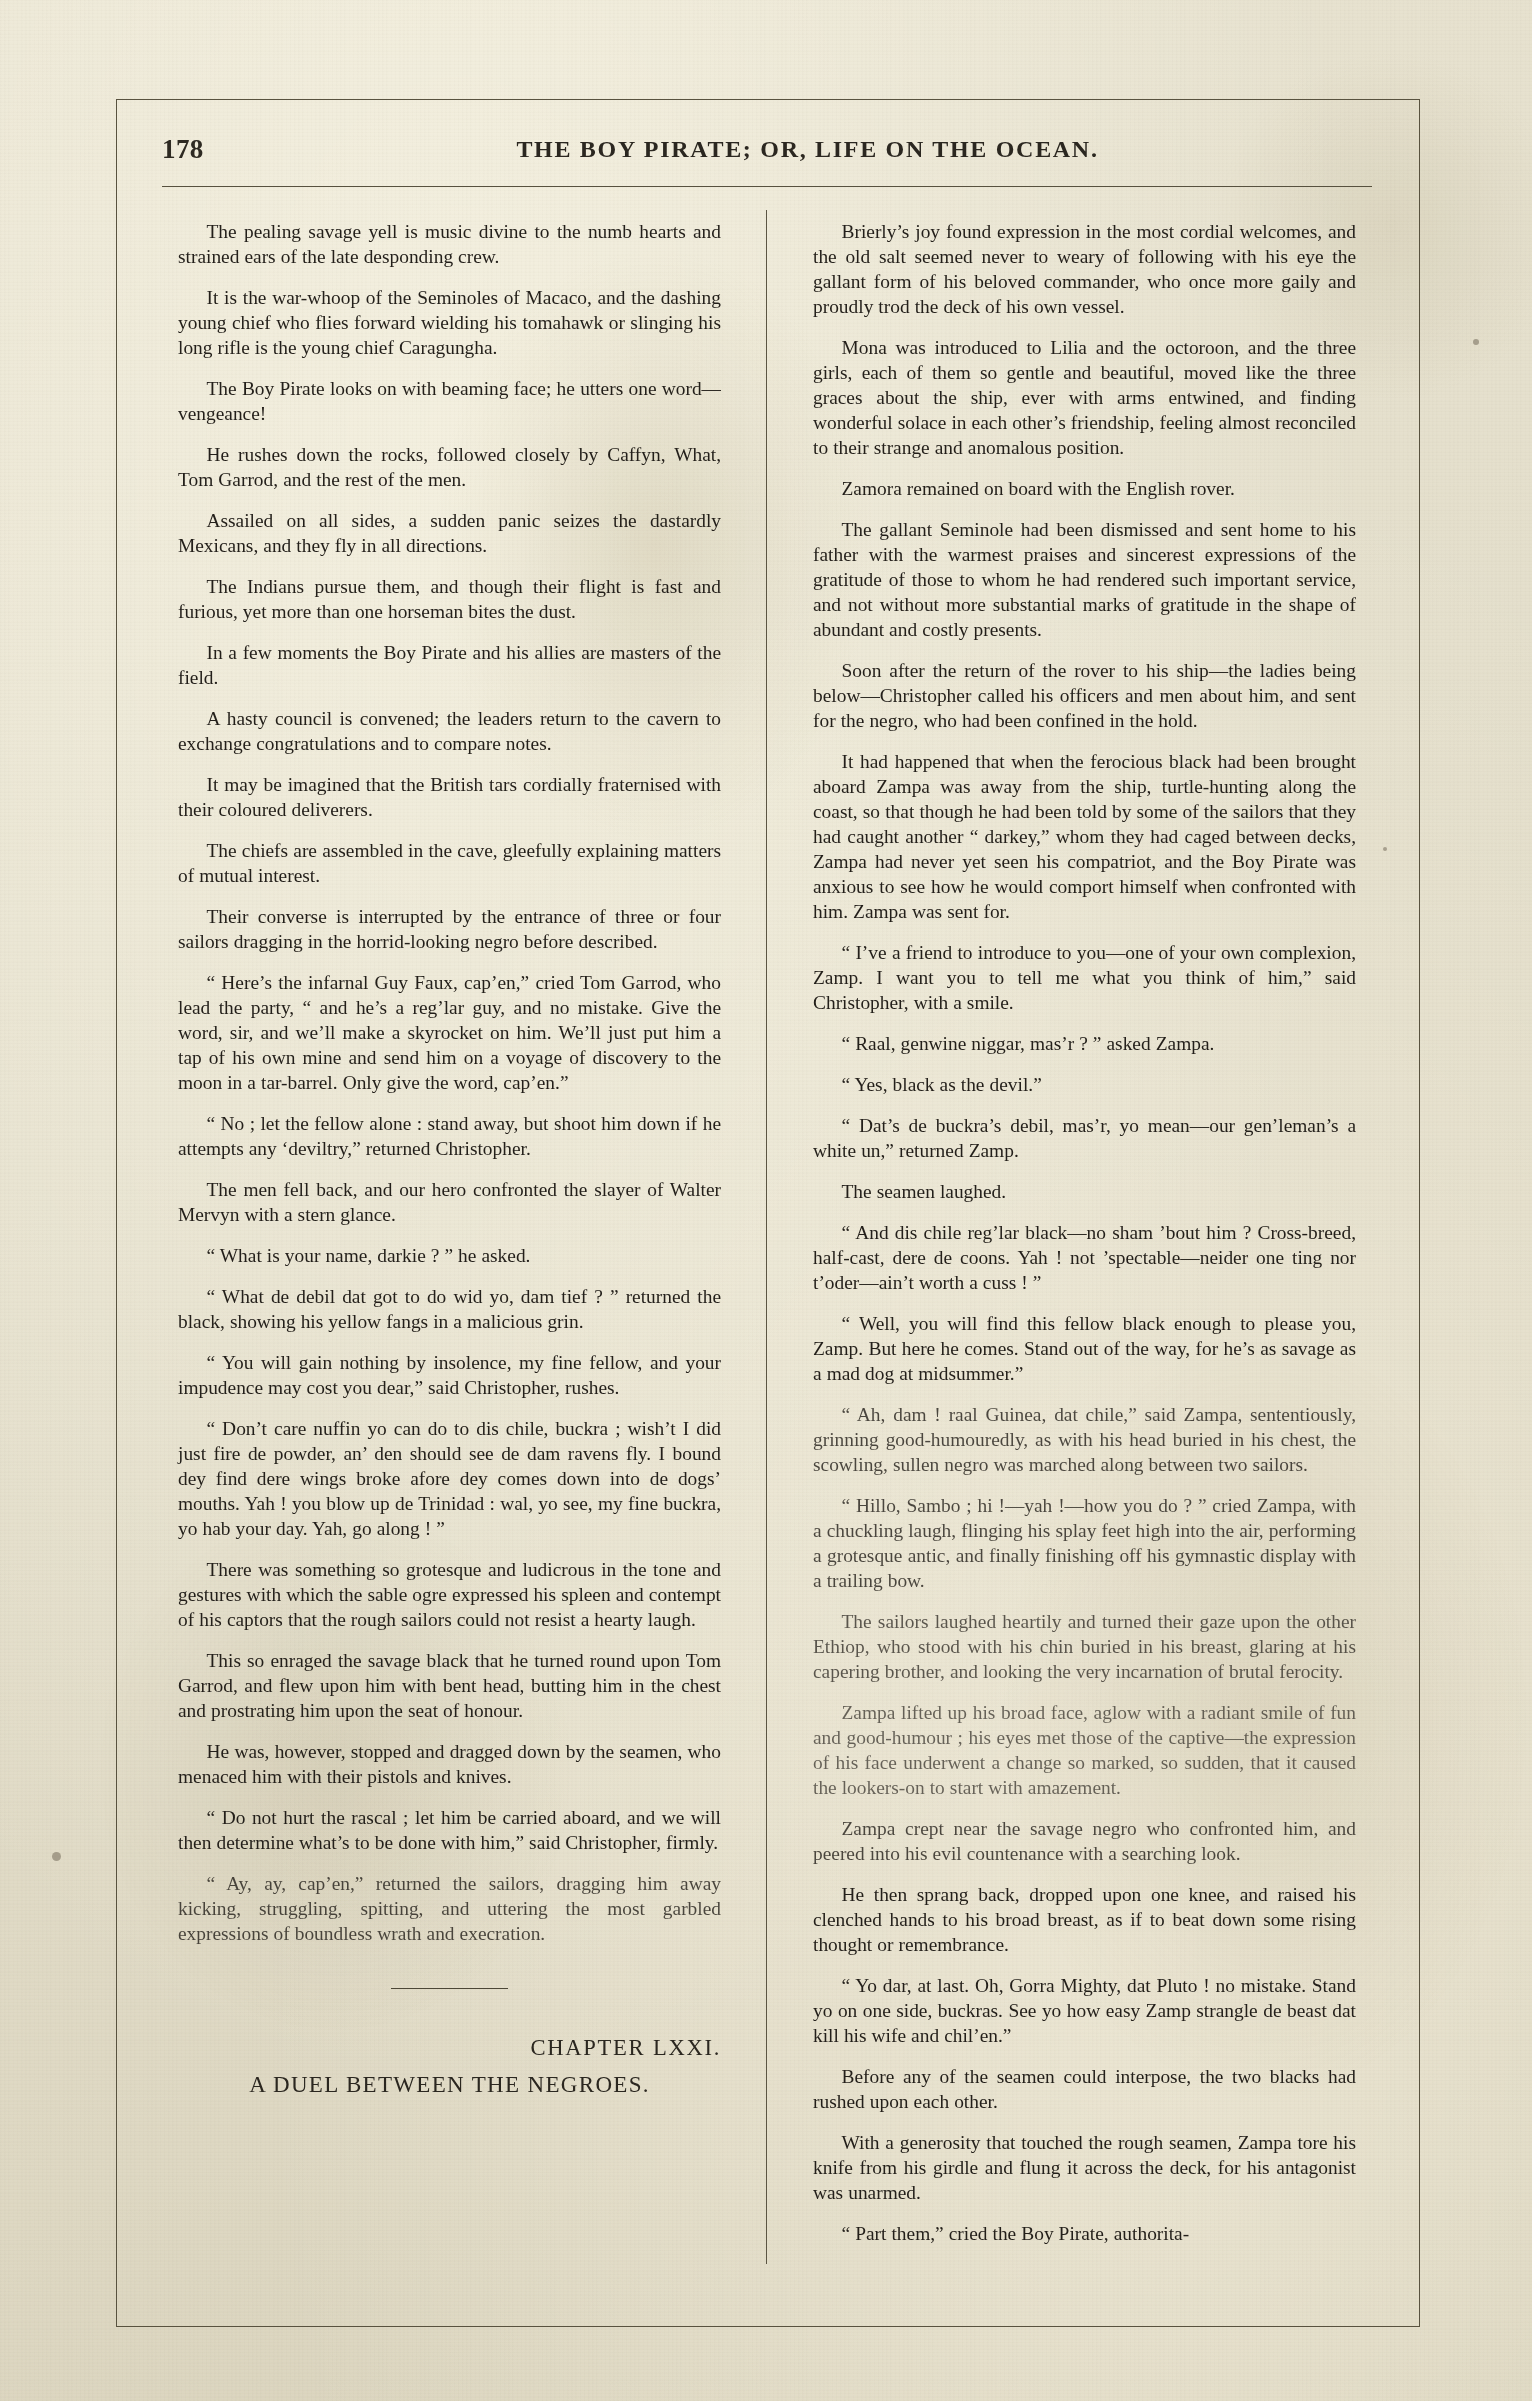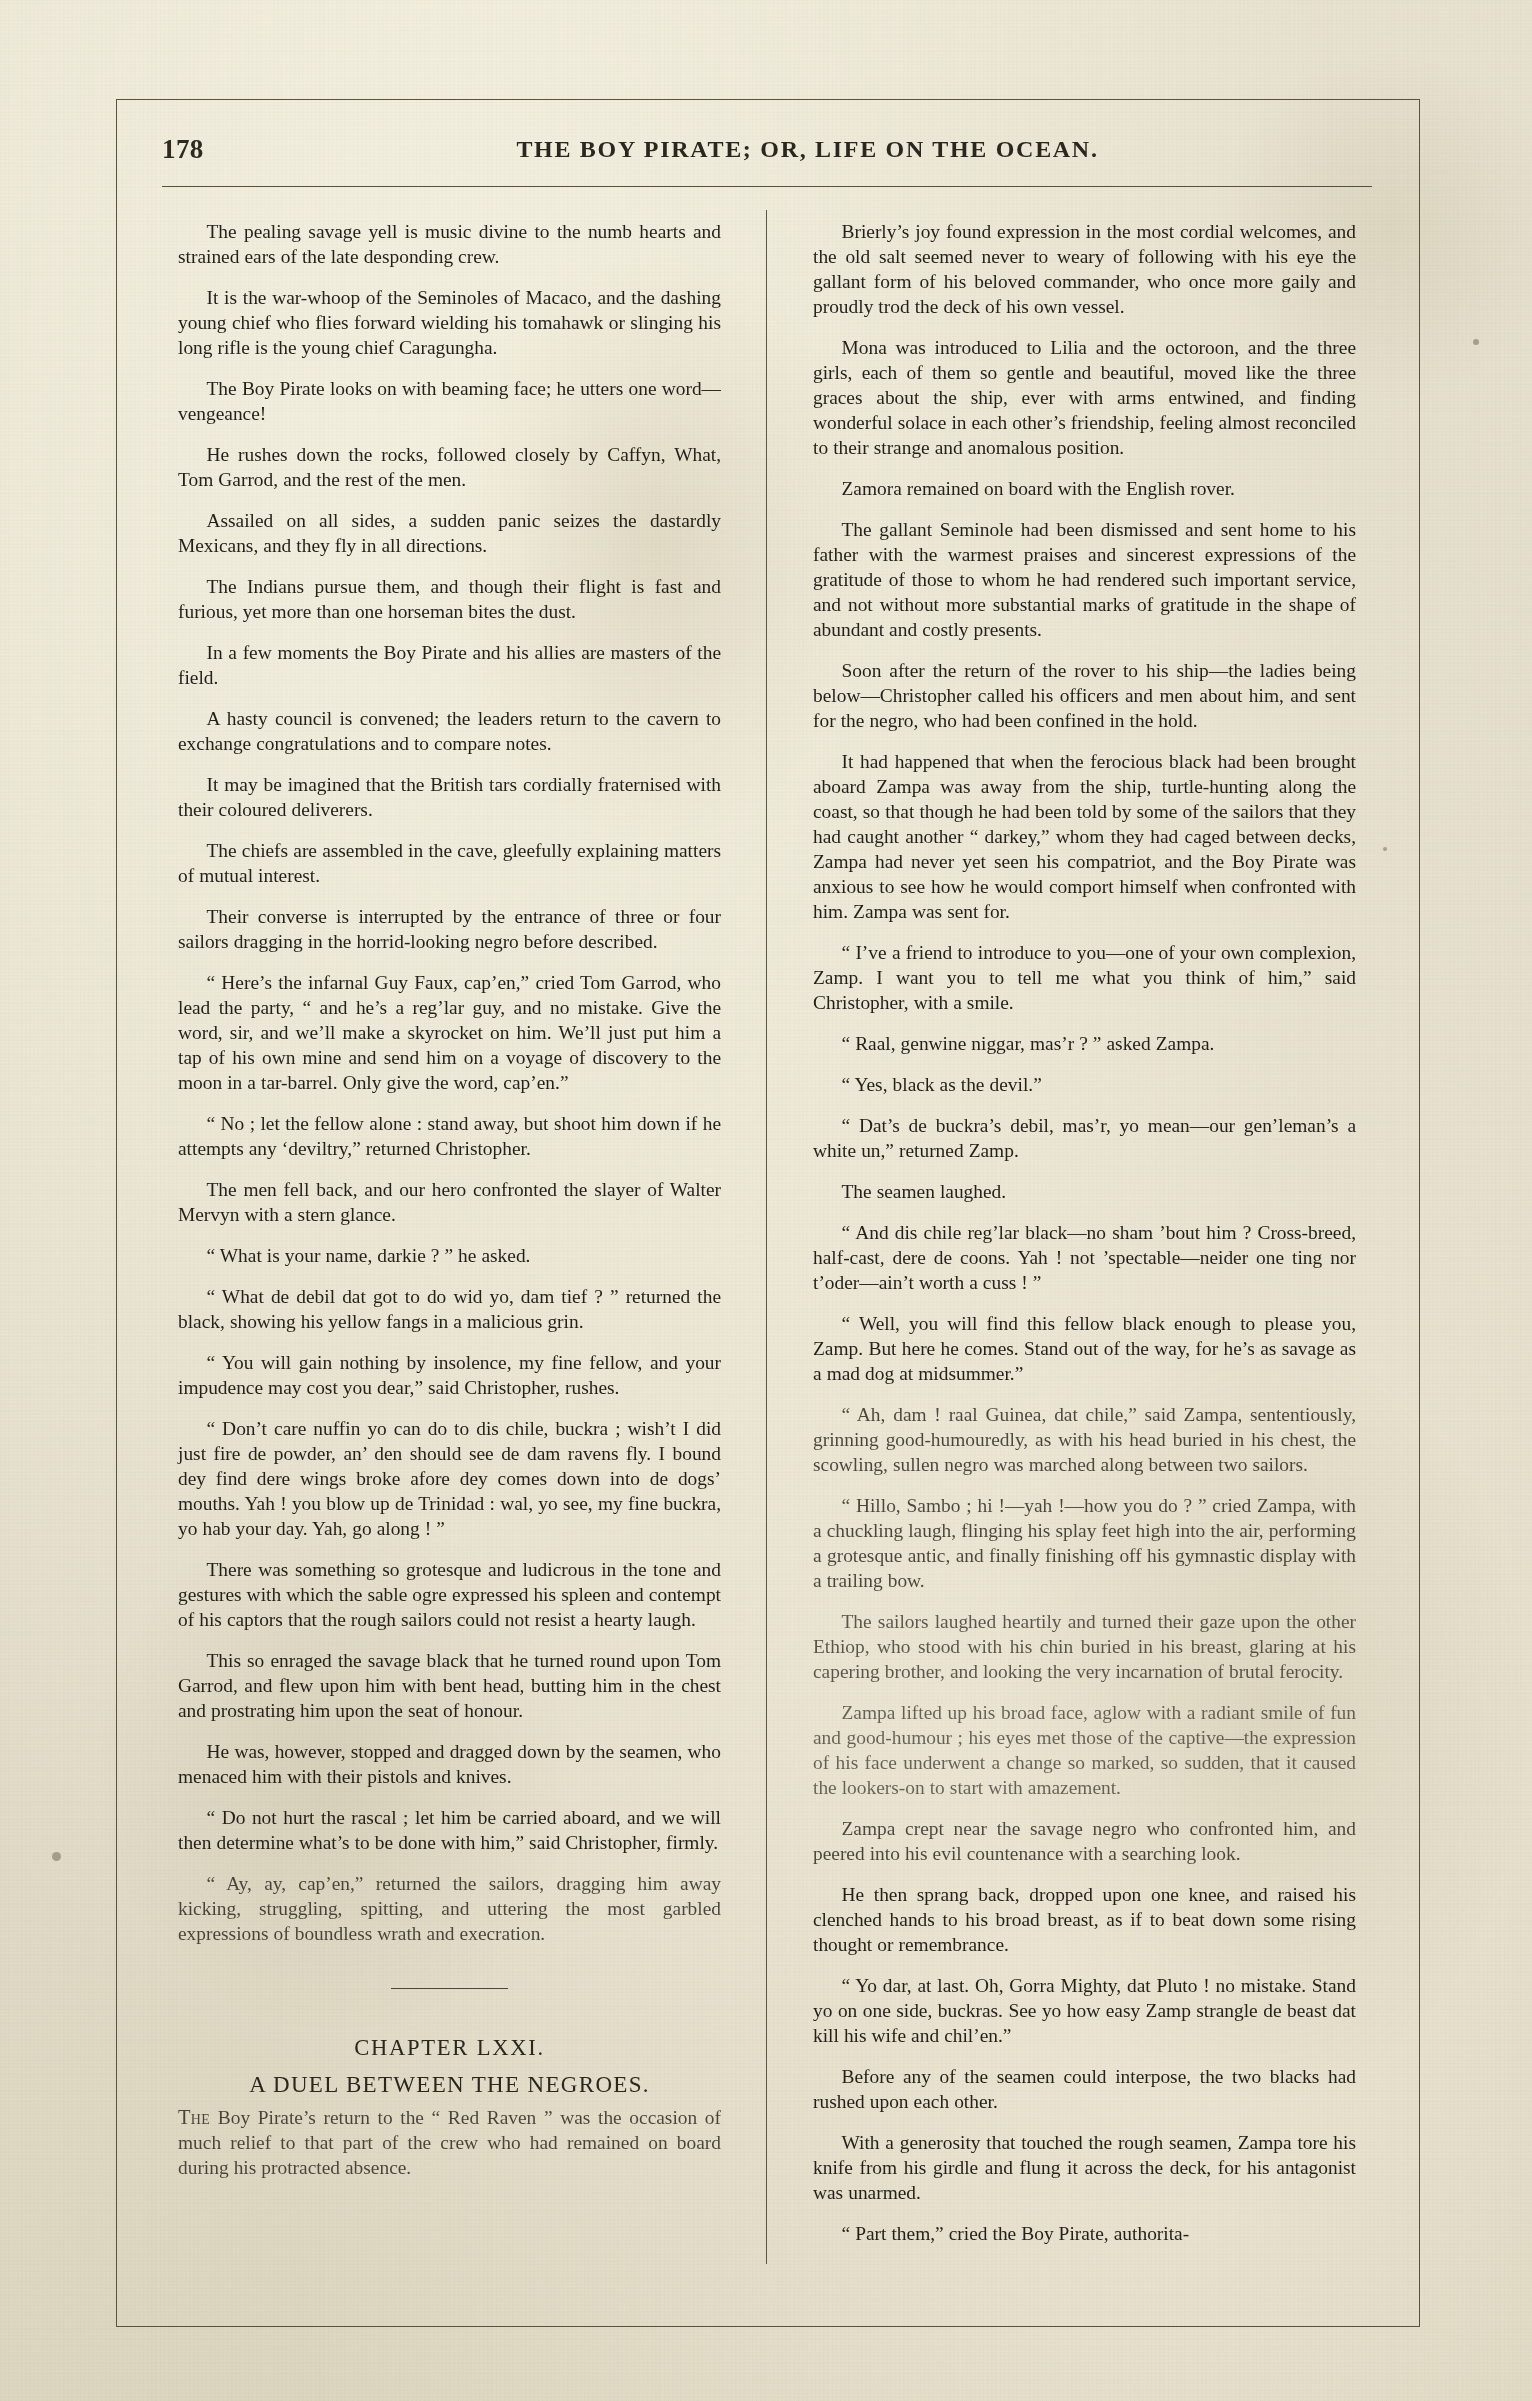--- a/index.html
+++ b/index.html
@@ -161,21 +161,21 @@
     text-align: center;
   }
   .chapter-break .dash {
     display: inline-block;
     width: 117px;
     height: 0;
     border-top: 1.7px solid #4c4737;
     vertical-align: middle;
   }
   .chapter-title {
-    text-align: center;
+    text-align: right;
     text-indent: 0;
     font-size: 22.6px;
     letter-spacing: 1.7px;
     margin-top: 39px;
     margin-bottom: 11.7px;
     color: #2b2720;
     font-variant: small-caps;
   }
   .chapter-sub {
     text-align: center;
@@ -248,21 +248,20 @@
         <p>He was, however, stopped and dragged down by the seamen, who menaced him with their pistols and knives.</p>
         <p>“ Do not hurt the rascal ; let him be carried aboard, and we will then determine what’s to be done with him,” said Christopher, firmly.</p>
         <p class="faded">“ Ay, ay, cap’en,” returned the sailors, dragging him away kicking, struggling, spitting, and uttering the most garbled expressions of boundless wrath and execration.</p>
 
         <div class="chapter-break">
           <span class="dash"></span>
         </div>
 
         <p class="chapter-title">CHAPTER LXXI.</p>
         <p class="chapter-sub">A DUEL BETWEEN THE NEGROES.</p>
-        <p class="dropstart faded"><span class="smallcaps">The</span><span> Boy Pirate’s return to the “ Red Raven ” was the occasion of much relief to that part of the crew who had remained on board during his protracted absence.</span></p>
       </div>
 
       <div class="col col-right">
         <p>Brierly’s joy found expression in the most cordial welcomes, and the old salt seemed never to weary of following with his eye the gallant form of his beloved commander, who once more gaily and proudly trod the deck of his own vessel.</p>
         <p>Mona was introduced to Lilia and the octoroon, and the three girls, each of them so gentle and beautiful, moved like the three graces about the ship, ever with arms entwined, and finding wonderful solace in each other’s friendship, feeling almost reconciled to their strange and anomalous position.</p>
         <p>Zamora remained on board with the English rover.</p>
         <p>The gallant Seminole had been dismissed and sent home to his father with the warmest praises and sincerest expressions of the gratitude of those to whom he had rendered such important service, and not without more substantial marks of gratitude in the shape of abundant and costly presents.</p>
         <p>Soon after the return of the rover to his ship—the ladies being below—Christopher called his officers and men about him, and sent for the negro, who had been confined in the hold.</p>
         <p>It had happened that when the ferocious black had been brought aboard Zampa was away from the ship, turtle-hunting along the coast, so that though he had been told by some of the sailors that they had caught another “ darkey,” whom they had caged between decks, Zampa had never yet seen his compatriot, and the Boy Pirate was anxious to see how he would comport himself when confronted with him.  Zampa was sent for.</p>
         <p>“ I’ve a friend to introduce to you—one of your own complexion, Zamp.  I want you to tell me what you think of him,” said Christopher, with a smile.</p>

